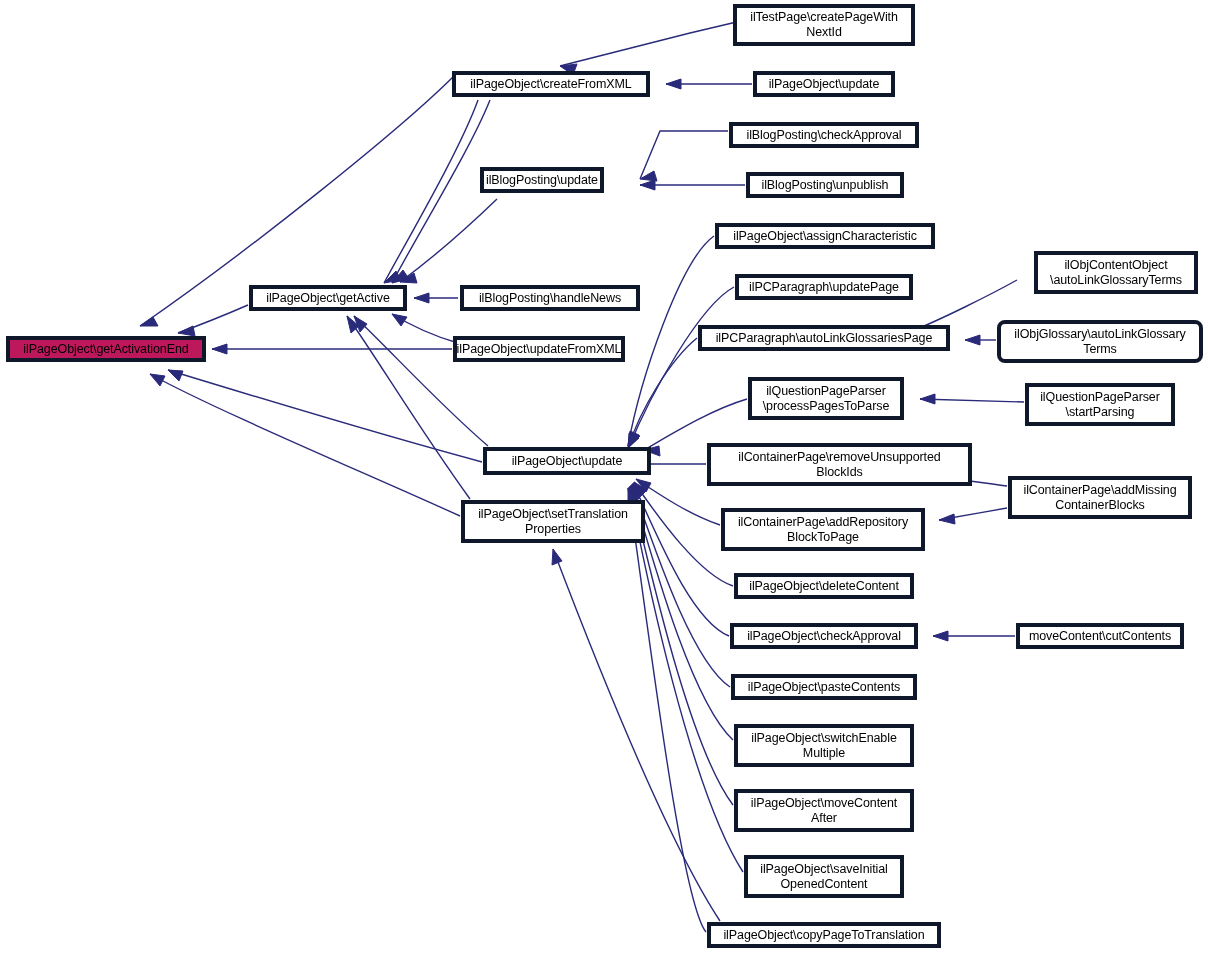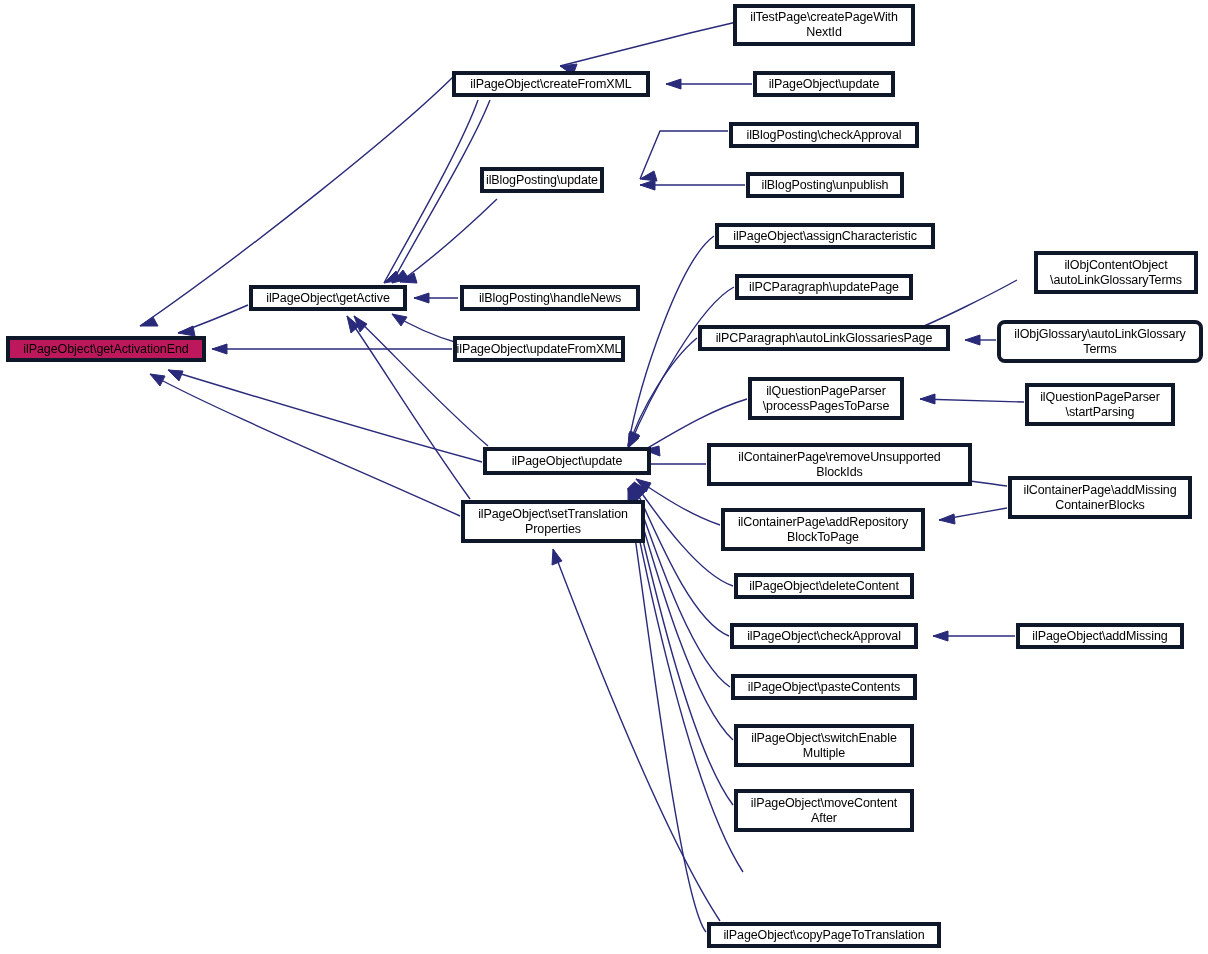--- a/index.html
+++ b/index.html
@@ -147,20 +147,22 @@
     <div class="node" style="left: 1025px; top: 383px; width: 150px; height: 43px;">ilQuestionPageParser
 \startParsing</div>
     <div class="node" style="left: 707px; top: 443px; width: 265px; height: 43px;">ilContainerPage\removeUnsupported
 BlockIds</div>
     <div class="node" style="left: 1008px; top: 476px; width: 184px; height: 43px;">ilContainerPage\addMissing
 ContainerBlocks</div>
     <div class="node" style="left: 721px; top: 508px; width: 204px; height: 43px;">ilContainerPage\addRepository
 BlockToPage</div>
     <div class="node" style="left: 734px; top: 573px; width: 180px; height: 26px;">ilPageObject\deleteContent</div>
     <div class="node" style="left: 730px; top: 623px; width: 188px; height: 26px;">ilPageObject\checkApproval</div>
-    <div class="node" style="left: 1016px; top: 623px; width: 168px; height: 26px;">ilPageObject\addMissing</div>
+    <div class="node" style="left: 1016px; top: 623px; width: 168px; height: 26px;">moveContent\cutContents</div>
     <div class="node" style="left: 731px; top: 674px; width: 186px; height: 26px;">ilPageObject\pasteContents</div>
     <div class="node" style="left: 734px; top: 724px; width: 180px; height: 43px;">ilPageObject\switchEnable
 Multiple</div>
     <div class="node" style="left: 734px; top: 789px; width: 180px; height: 43px;">ilPageObject\moveContent
 After</div>
+    <div class="node" style="left: 744px; top: 855px; width: 160px; height: 43px;">ilPageObject\saveInitial
+OpenedContent</div>
     <div class="node" style="left: 707px; top: 922px; width: 234px; height: 26px;">ilPageObject\copyPageToTranslation</div>
   </div>
 
 </body></html>

